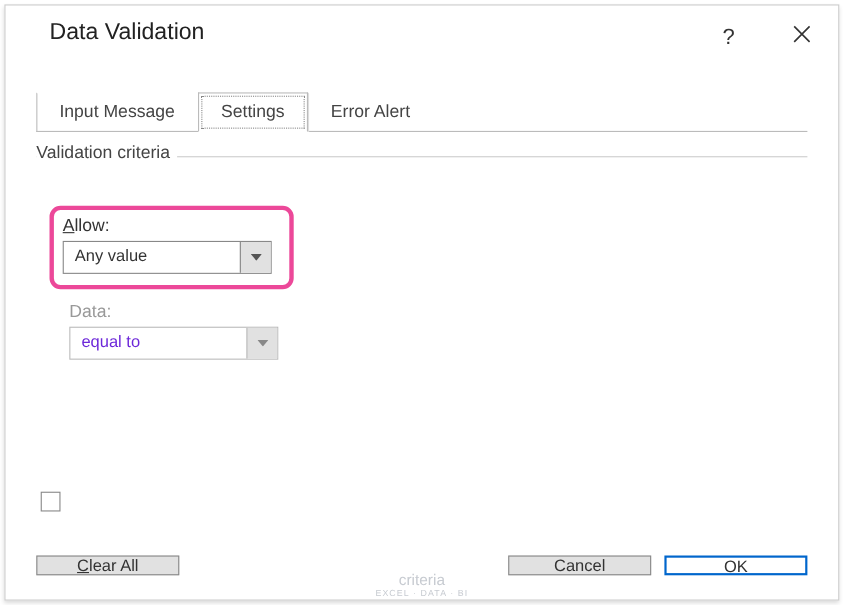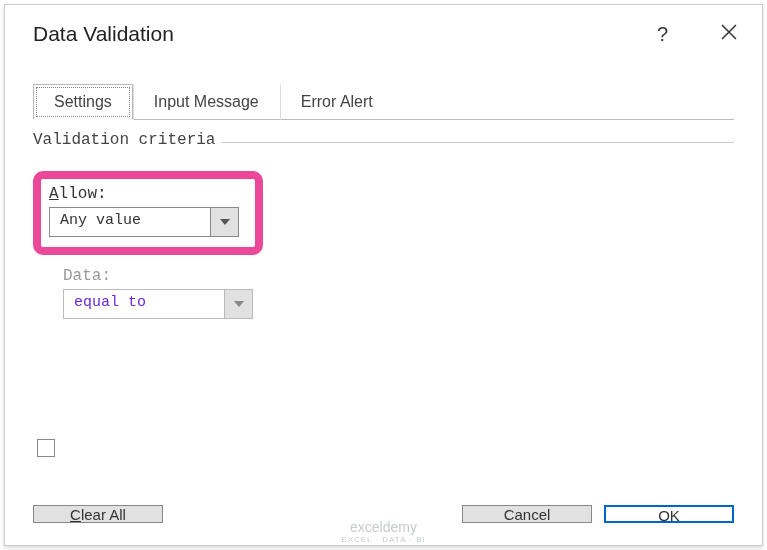--- a/index.html
+++ b/index.html
@@ -19,22 +19,21 @@
       top: 4px;
       left: 4px;
       right: 4px;
       bottom: 4px;
       background: #fff;
       display: flex;
       flex-direction: column;
     }
     .titlebar {
       display: flex;
-      align-items: center;
-      padding: 12px 16px 8px 28px;
+      padding: 12px 16px 8px 40px;
       height: 54px;
     }
     .title {
       font-size: 21px;
       color: #222;
       flex: 1;
     }
     .title-btns {
       display: flex;
       align-items: center;
@@ -77,23 +76,22 @@
     }
     .tab:first-child { border-left: 1px solid #bbb; }
     .fieldset-label {
       font-size: 16px;
       color: #444;
       margin-top: 16px;
       margin-bottom: 4px;
     }
     .fieldset {
       border-top: 1px solid #ccc;
-      padding-top: 4px;
+      padding-top: 20px;
       position: relative;
-      font-family: Liberation Mono, monospace;
     }
     .fieldset .fieldset-label {
       position: absolute;
       top: -12px;
       left: 0;
       background: #fff;
       padding-right: 6px;
       margin: 0;
     }
     .row {
@@ -132,25 +130,26 @@
       width: 28px;
       background: #e1e1e1;
       border-left: 1px solid #888;
       display: flex;
       align-items: center;
       justify-content: center;
     }
     .select.disabled .select-btn { border-left-color: #bbb; }
     .chev { width: 10px; height: 6px; }
     .highlight-box {
-      border: 8px solid #ec4899;
+      border: 4px solid #ec4899;
       border-radius: 10px;
       padding: 6px 16px 10px 8px;
       margin-top: 14px;
       display: inline-block;
+      margin-left: 12px;
     }
     .checkbox-row {
       display: flex;
       align-items: center;
       gap: 8px;
     }
     .checkbox {
       width: 18px;
       height: 18px;
       border: 1px solid #888;
@@ -212,22 +211,22 @@
       <div class="close-btn">
         <svg viewBox="0 0 18 18">
             <path d="M2 2 L16 16 M16 2 L2 16" stroke="#333" stroke-width="1.5" fill="none"></path>
           </svg>
       </div>
     </div>
   </div>
 
   <div class="content">
     <div class="tabs">
+      <div class="tab">Input Message</div>
       <div class="tab active">Settings</div>
-      <div class="tab">Input Message</div>
       <div class="tab">Error Alert</div>
     </div>
 
     <div class="fieldset" style="margin-top:22px;">
       <div class="fieldset-label">Validation criteria</div>
 
       <div class="row">
         <div class="highlight-box">
           <div class="field-label"><span class="underline">A</span><span>llow:</span></div>
           <div class="select">
@@ -261,15 +260,15 @@
 
   <div class="footer">
     <button class="btn"><span class="underline">C</span><span>lear All</span></button>
     <div class="spacer"></div>
     <button class="btn">Cancel</button>
     <button class="btn primary">OK</button>
   </div>
 </div>
 
 <div class="watermark">
-  <div>exceldemy</div>
+  <div>criteria</div>
   <div class="wm-sub">EXCEL · DATA · BI</div>
 </div>
 
 </body></html>

